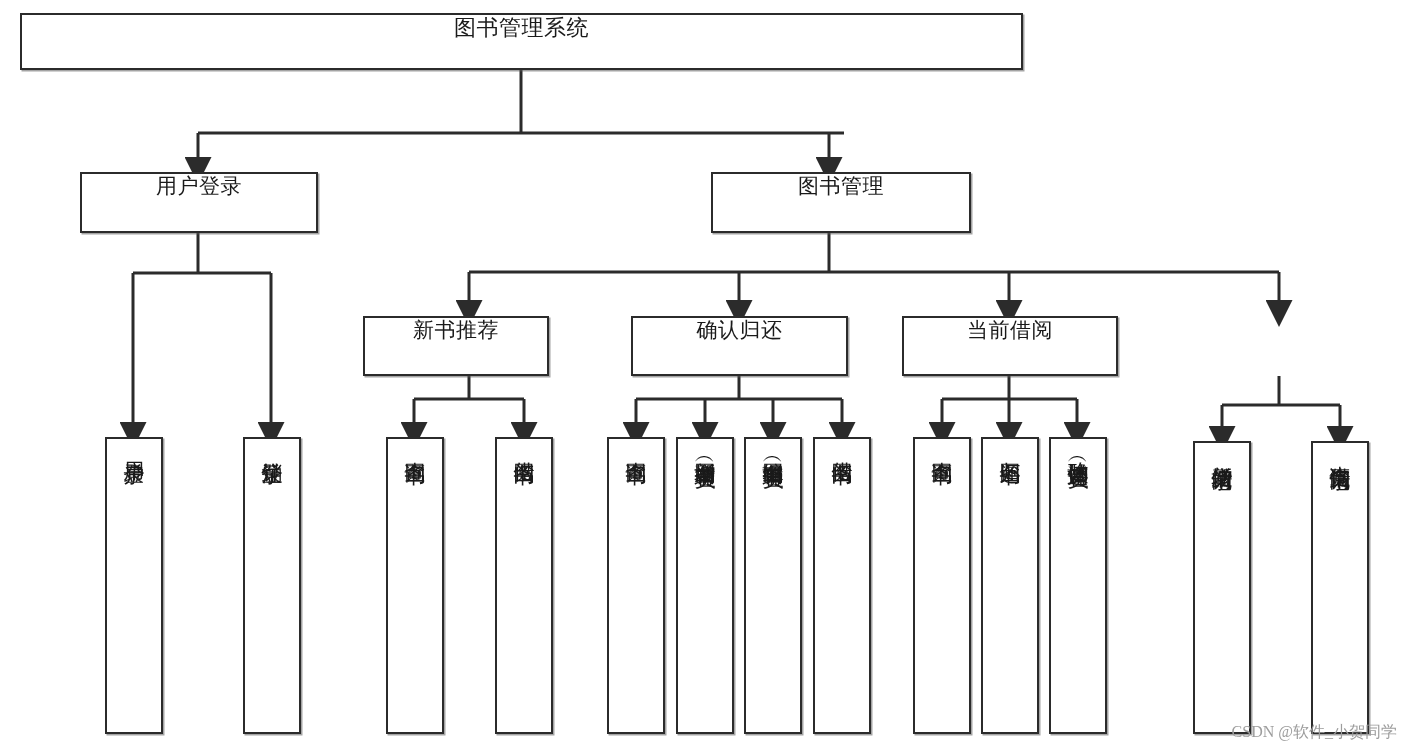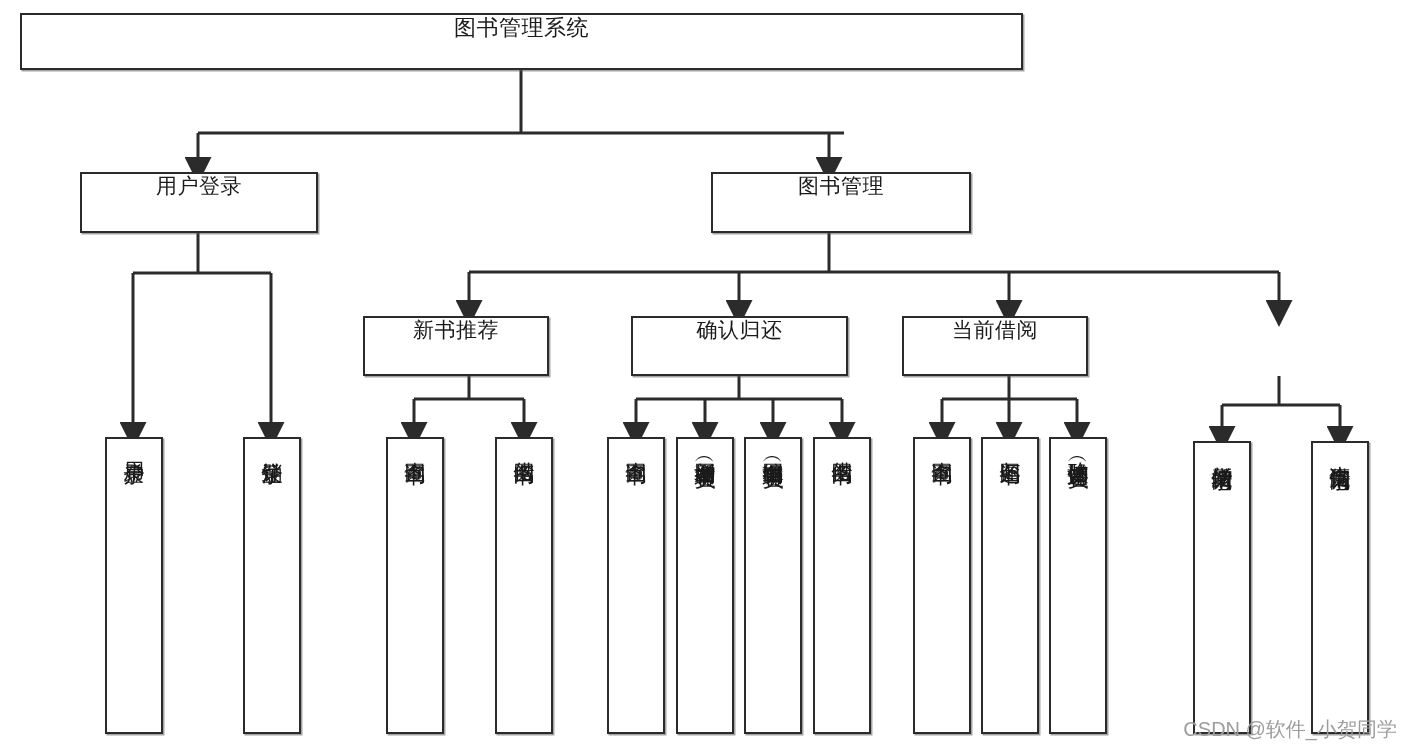--- a/index.html
+++ b/index.html
@@ -60,25 +60,25 @@
     text-orientation: upright;
     font-size: 21px;
     line-height: 1.05;
     letter-spacing: 1px;
     white-space: nowrap;
   }
   .watermark {
     position: absolute;
     right: 8px;
     bottom: 4px;
-    font-size: 20px;
+    font-size: 16px;
     color: #9d9d9d;
     z-index: 5;
     white-space: nowrap;
-    font-family: Liberation Sans, sans-serif;
+    font-family: Liberation Serif, serif;
   }
 </style>
 </head>
 <body>
 
 <div id="canvas">
 
   <svg id="wires" viewBox="0 0 1405 747" xmlns="http://www.w3.org/2000/svg">
     <defs>
       <marker id="arrow" markerWidth="9" markerHeight="9" refX="1" refY="4.5" orient="auto" markerUnits="strokeWidth">
@@ -139,21 +139,21 @@
   <div class="node h" style="left:711px; top:172px; width:260px; height:61px;">
     <span class="label">图书管理</span>
   </div>
 
   <div class="node h" style="left:363px; top:316px; width:186px; height:60px;">
     <span class="label">新书推荐</span>
   </div>
   <div class="node h" style="left:631px; top:316px; width:217px; height:60px;">
     <span class="label">确认归还</span>
   </div>
-  <div class="node h" style="left:902px; top:316px; width:186px; height:60px;">
+  <div class="node h" style="left:902px; top:316px; width:216px; height:60px;">
     <span class="label">当前借阅</span>
   </div>
 
   <div class="node v" style="left:105px; top:437px; width:58px; height:297px;">
     <span class="label">用户登录</span>
   </div>
   <div class="node v" style="left:243px; top:437px; width:58px; height:297px;">
     <span class="label">注销登录</span>
   </div>
 

